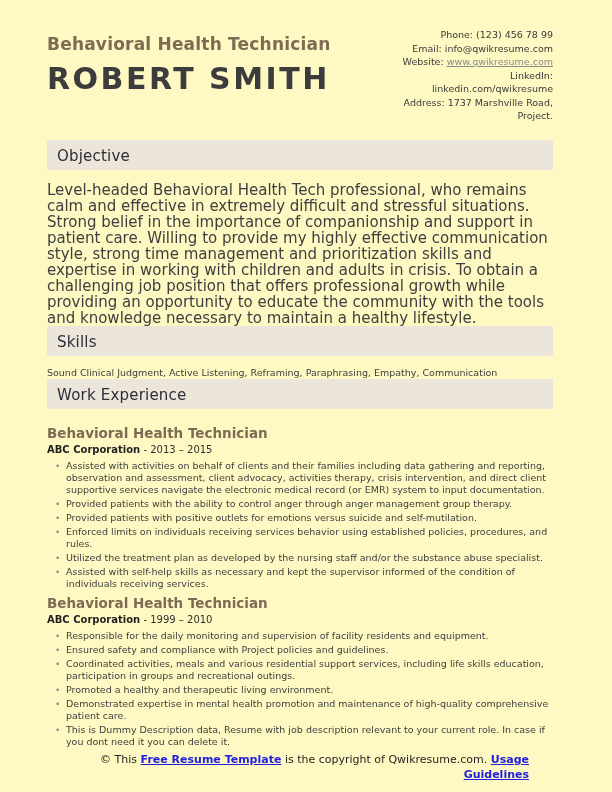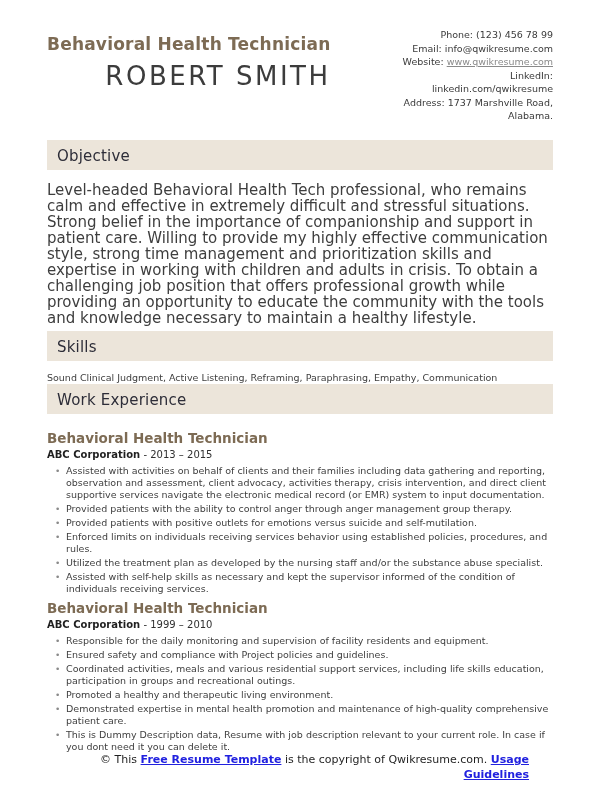--- a/index.html
+++ b/index.html
@@ -1,37 +1,37 @@
 <!DOCTYPE html>
 <html><head>
 <meta charset="utf-8">
 <style>
   * { margin:0; padding:0; box-sizing:border-box; }
   html,body { background:#888; }
   body { font-family:"DejaVu Sans","Liberation Sans",sans-serif; }
   .page {
     position:relative; width:612px; height:792px; margin:0 auto;
-    background:#ffffff; color:#3a3a3a; overflow:hidden;
+    background:#fef9c3; color:#3a3a3a; overflow:hidden;
   }
   .content { padding:28px 59px 0 47px; }
 
   
   .header { display:flex; justify-content:space-between; align-items:flex-start; }
   .role-title { font-size:17px; font-weight:bold; color:#7d6b54; letter-spacing:.2px; padding-top:6px; }
-  .person-name { font-size:26px; font-weight:400; color:#3c3c3c; letter-spacing:2.5px; margin-top:7px;text-align:right; }
+  .person-name { font-size:30px; font-weight:700; color:#3c3c3c; letter-spacing:2.5px; margin-top:7px; }
   .contact { width:212px; text-align:right; font-size:9.5px; line-height:13.5px; color:#3a3a3a; flex-shrink:0; }
   .contact a { color:#8a8a8a; text-decoration:underline; }
 
   
   .section-bar {
     background:#ece5da; color:#2d2d38; font-size:15px; font-weight:normal;
     padding:7px 10px 5px 10px; letter-spacing:.2px;
   }
   .bar-objective { margin-top:17px; }
-  .bar-skills    { margin-top:5px; }
+  .bar-skills    { }
   .bar-work      { margin-top:0; }
 
   .para { margin-top:12px; font-size:15px; line-height:16px; color:#3e3e3e; }
   .skills-line { margin-top:11px; font-size:9.5px; line-height:12px; color:#3e3e3e; }
 
   
   .job-title { margin-top:5px; font-size:13.5px; font-weight:bold; color:#7d6b54; }
   .job-1 .job-title { margin-top:16px; }
   .company-line { margin-top:3px; font-size:10px; color:#2f2f2f; }
   .company-name { font-weight:bold; color:#1f1f1f; }
@@ -64,21 +64,21 @@
         <div class="role-title">Behavioral Health Technician</div>
         <div class="person-name">ROBERT SMITH</div>
       </div>
       <div class="contact">
         <div>Phone: (123) 456 78 99</div>
         <div>Email: info@qwikresume.com</div>
         <div><span>Website: </span><a href="#">www.qwikresume.com</a></div>
         <div>LinkedIn:</div>
         <div>linkedin.com/qwikresume</div>
         <div>Address: 1737 Marshville Road,</div>
-        <div>Alabama.</div>
+        <div>Project.</div>
       </div>
     </div>
 
     <div class="section-bar bar-objective">Objective</div>
     <div class="para">Level-headed Behavioral Health Tech professional, who remains calm and effective in extremely difficult and stressful situations. Strong belief in the importance of companionship and support in patient care. Willing to provide my highly effective communication style, strong time management and prioritization skills and expertise in working with children and adults in crisis. To obtain a challenging job position that offers professional growth while providing an opportunity to educate the community with the tools and knowledge necessary to maintain a healthy lifestyle.</div>
 
     <div class="section-bar bar-skills">Skills</div>
     <div class="skills-line">Sound Clinical Judgment, Active Listening, Reframing, Paraphrasing, Empathy, Communication</div>
 
     <div class="section-bar bar-work">Work Experience</div>

